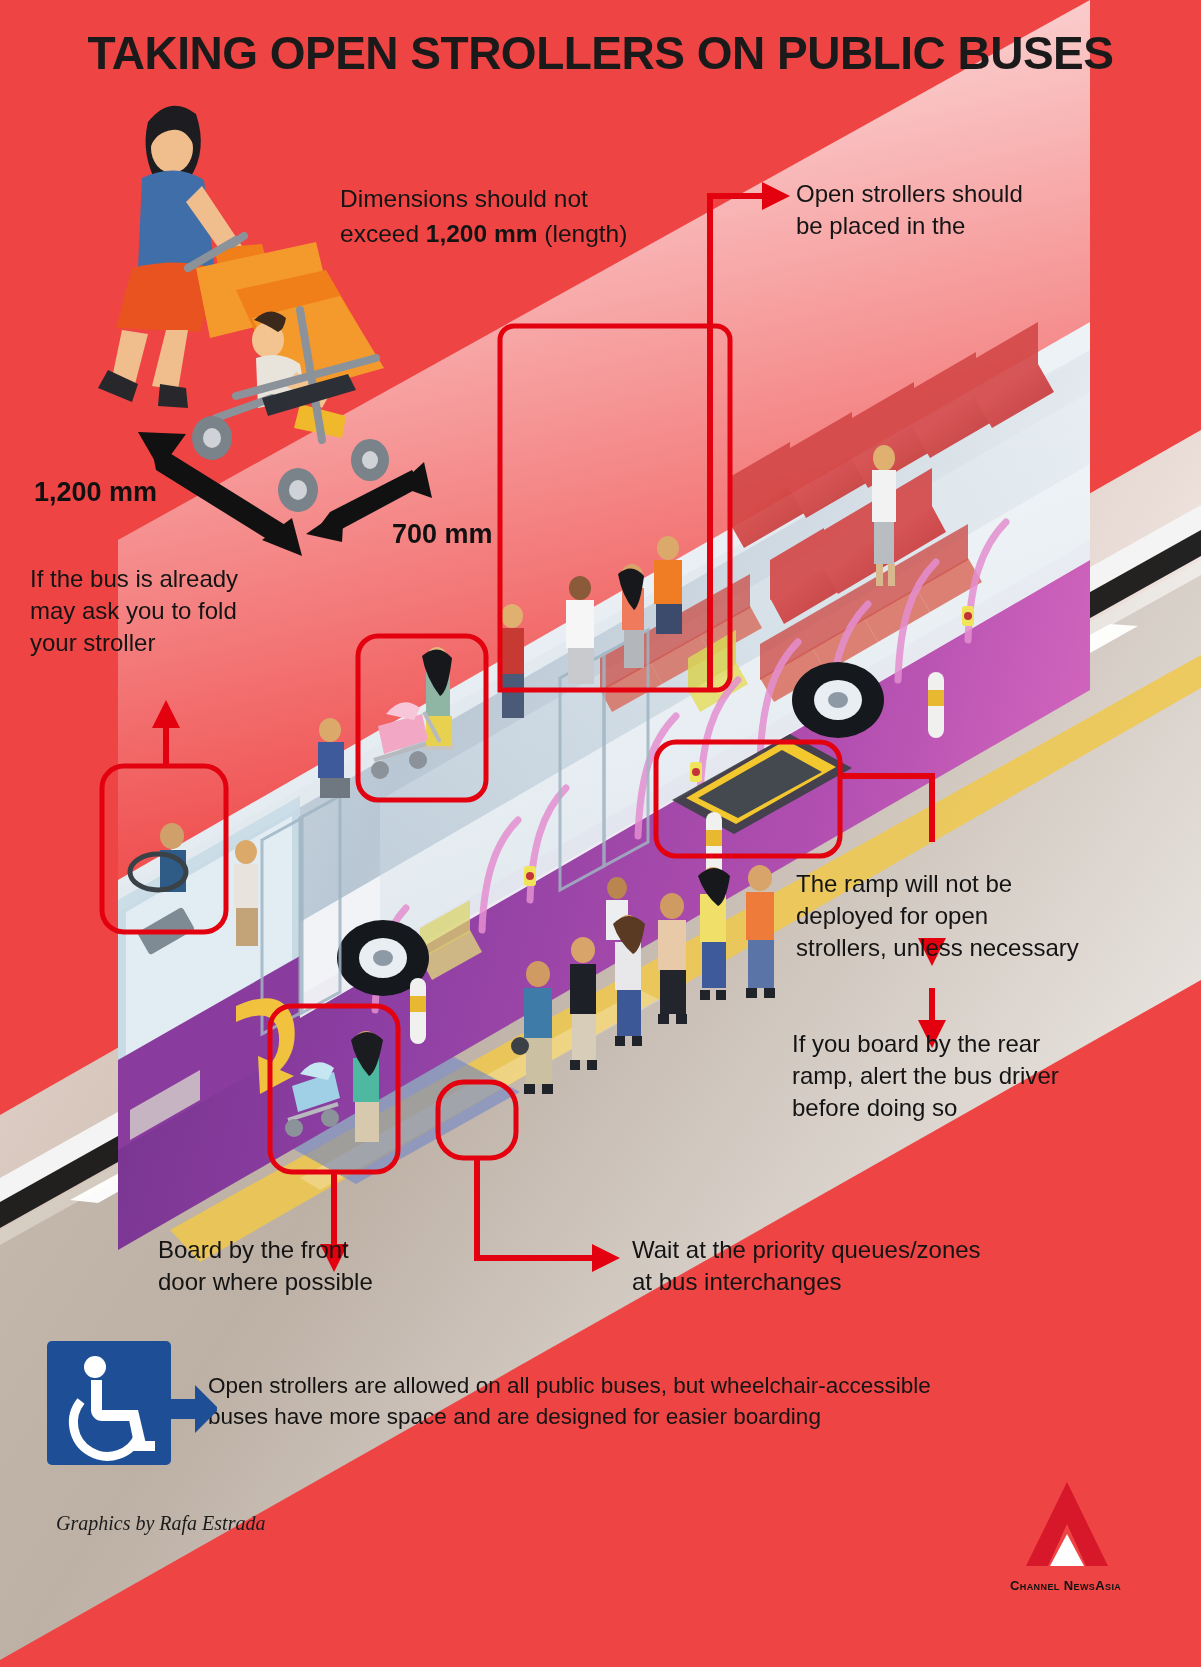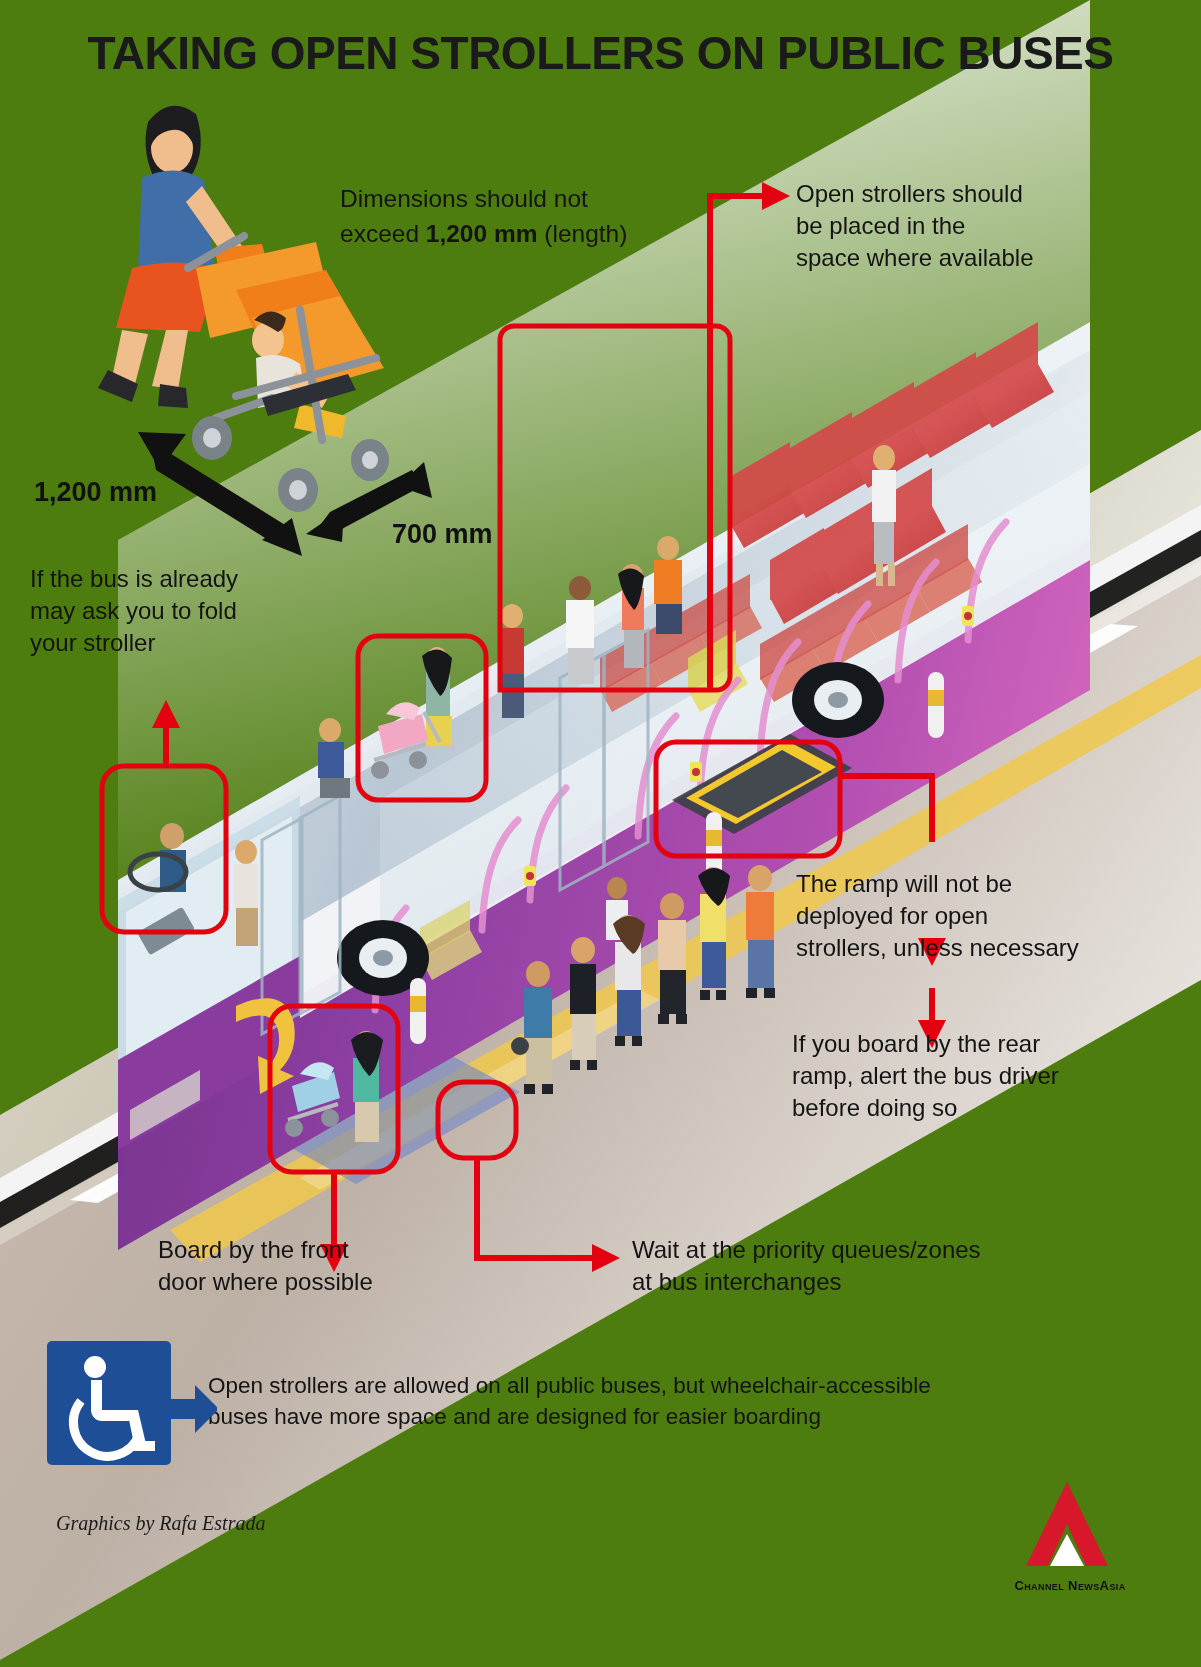--- a/index.html
+++ b/index.html
@@ -7,21 +7,21 @@
   body {
     font-family: "Liberation Sans", sans-serif;
     background:#ffffff;
     position:relative;
     overflow:hidden;
   }
   #root {
     position:relative;
     width:1201px;
     height:1667px;
-    background:#4d7c0f;
+    background:#ef4444;
     overflow:hidden;
   }
 
   
   .scene { position:absolute; inset:0; z-index:1; }
   .scene svg { position:absolute; top:0; left:0; }
 
   
   .title {
     position:absolute;
@@ -509,21 +509,20 @@
       <span>exceed </span><b>1,200 mm</b><span> (length)</span>
     </div>
   </div>
 
   <div class="dim-label" style="top:477px; left:34px;">1,200 mm</div>
   <div class="dim-label" style="top:519px; left:392px;">700 mm</div>
 
   <div class="callout" style="top:178px; left:796px; width:300px;">
     <div>Open strollers should</div>
     <div>be placed in the</div>
-    <div>space where available</div>
   </div>
 
   <div class="callout" style="top:563px; left:30px; width:270px;">
     <div>If the bus is already</div>
     <div>may ask you to fold</div>
     <div>your stroller</div>
   </div>
 
   <div class="callout" style="top:868px; left:796px; width:320px;">
     <div>The ramp will not be</div>
@@ -571,15 +570,15 @@
   </div>
 
   <div class="credit" style="top:1512px; left:56px;">Graphics by Rafa Estrada</div>
 
   <div style="position:absolute; top:1478px; left:1012px; z-index:35;">
     <svg width="110" height="96" viewBox="0 0 110 96">
       <polygon points="55,4 96,88 74,88 55,46 36,88 14,88" fill="#d7182a"></polygon>
       <polygon points="55,56 72,88 38,88" fill="#ffffff"></polygon>
     </svg>
   </div>
-  <div class="brand-label" style="top:1578px; left:1010px; width:120px; text-align:center;">Channel NewsAsia</div>
+  <div class="brand-label" style="top:1578px; left:1010px; width:120px; ">Channel NewsAsia</div>
 
 </div>
 
 </body></html>

